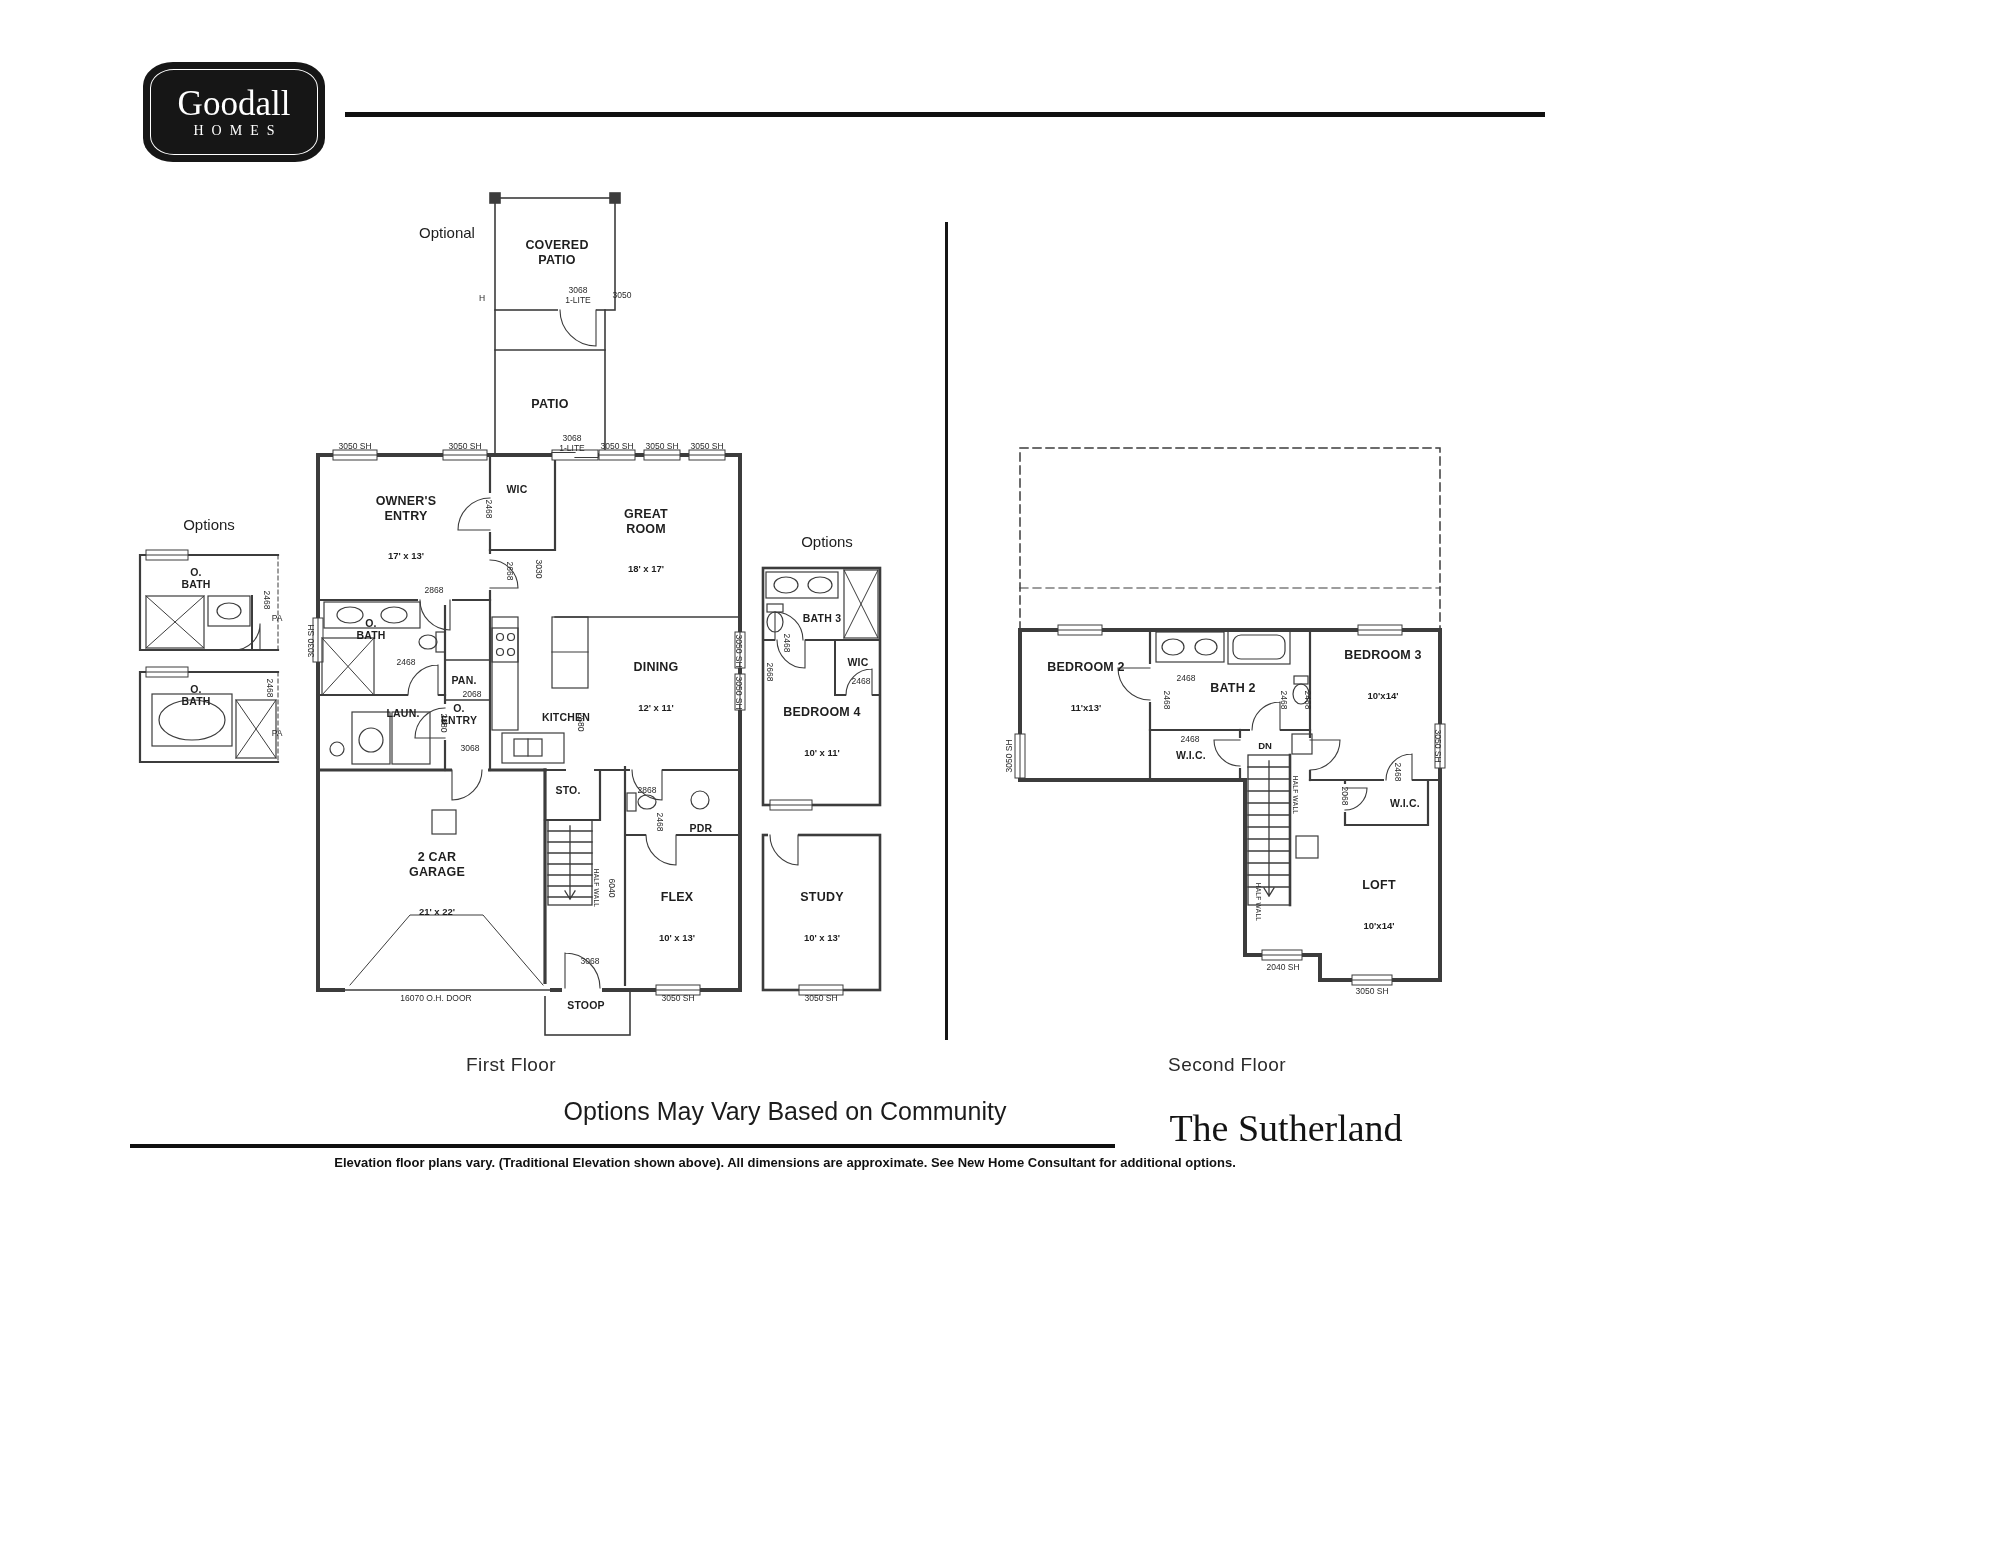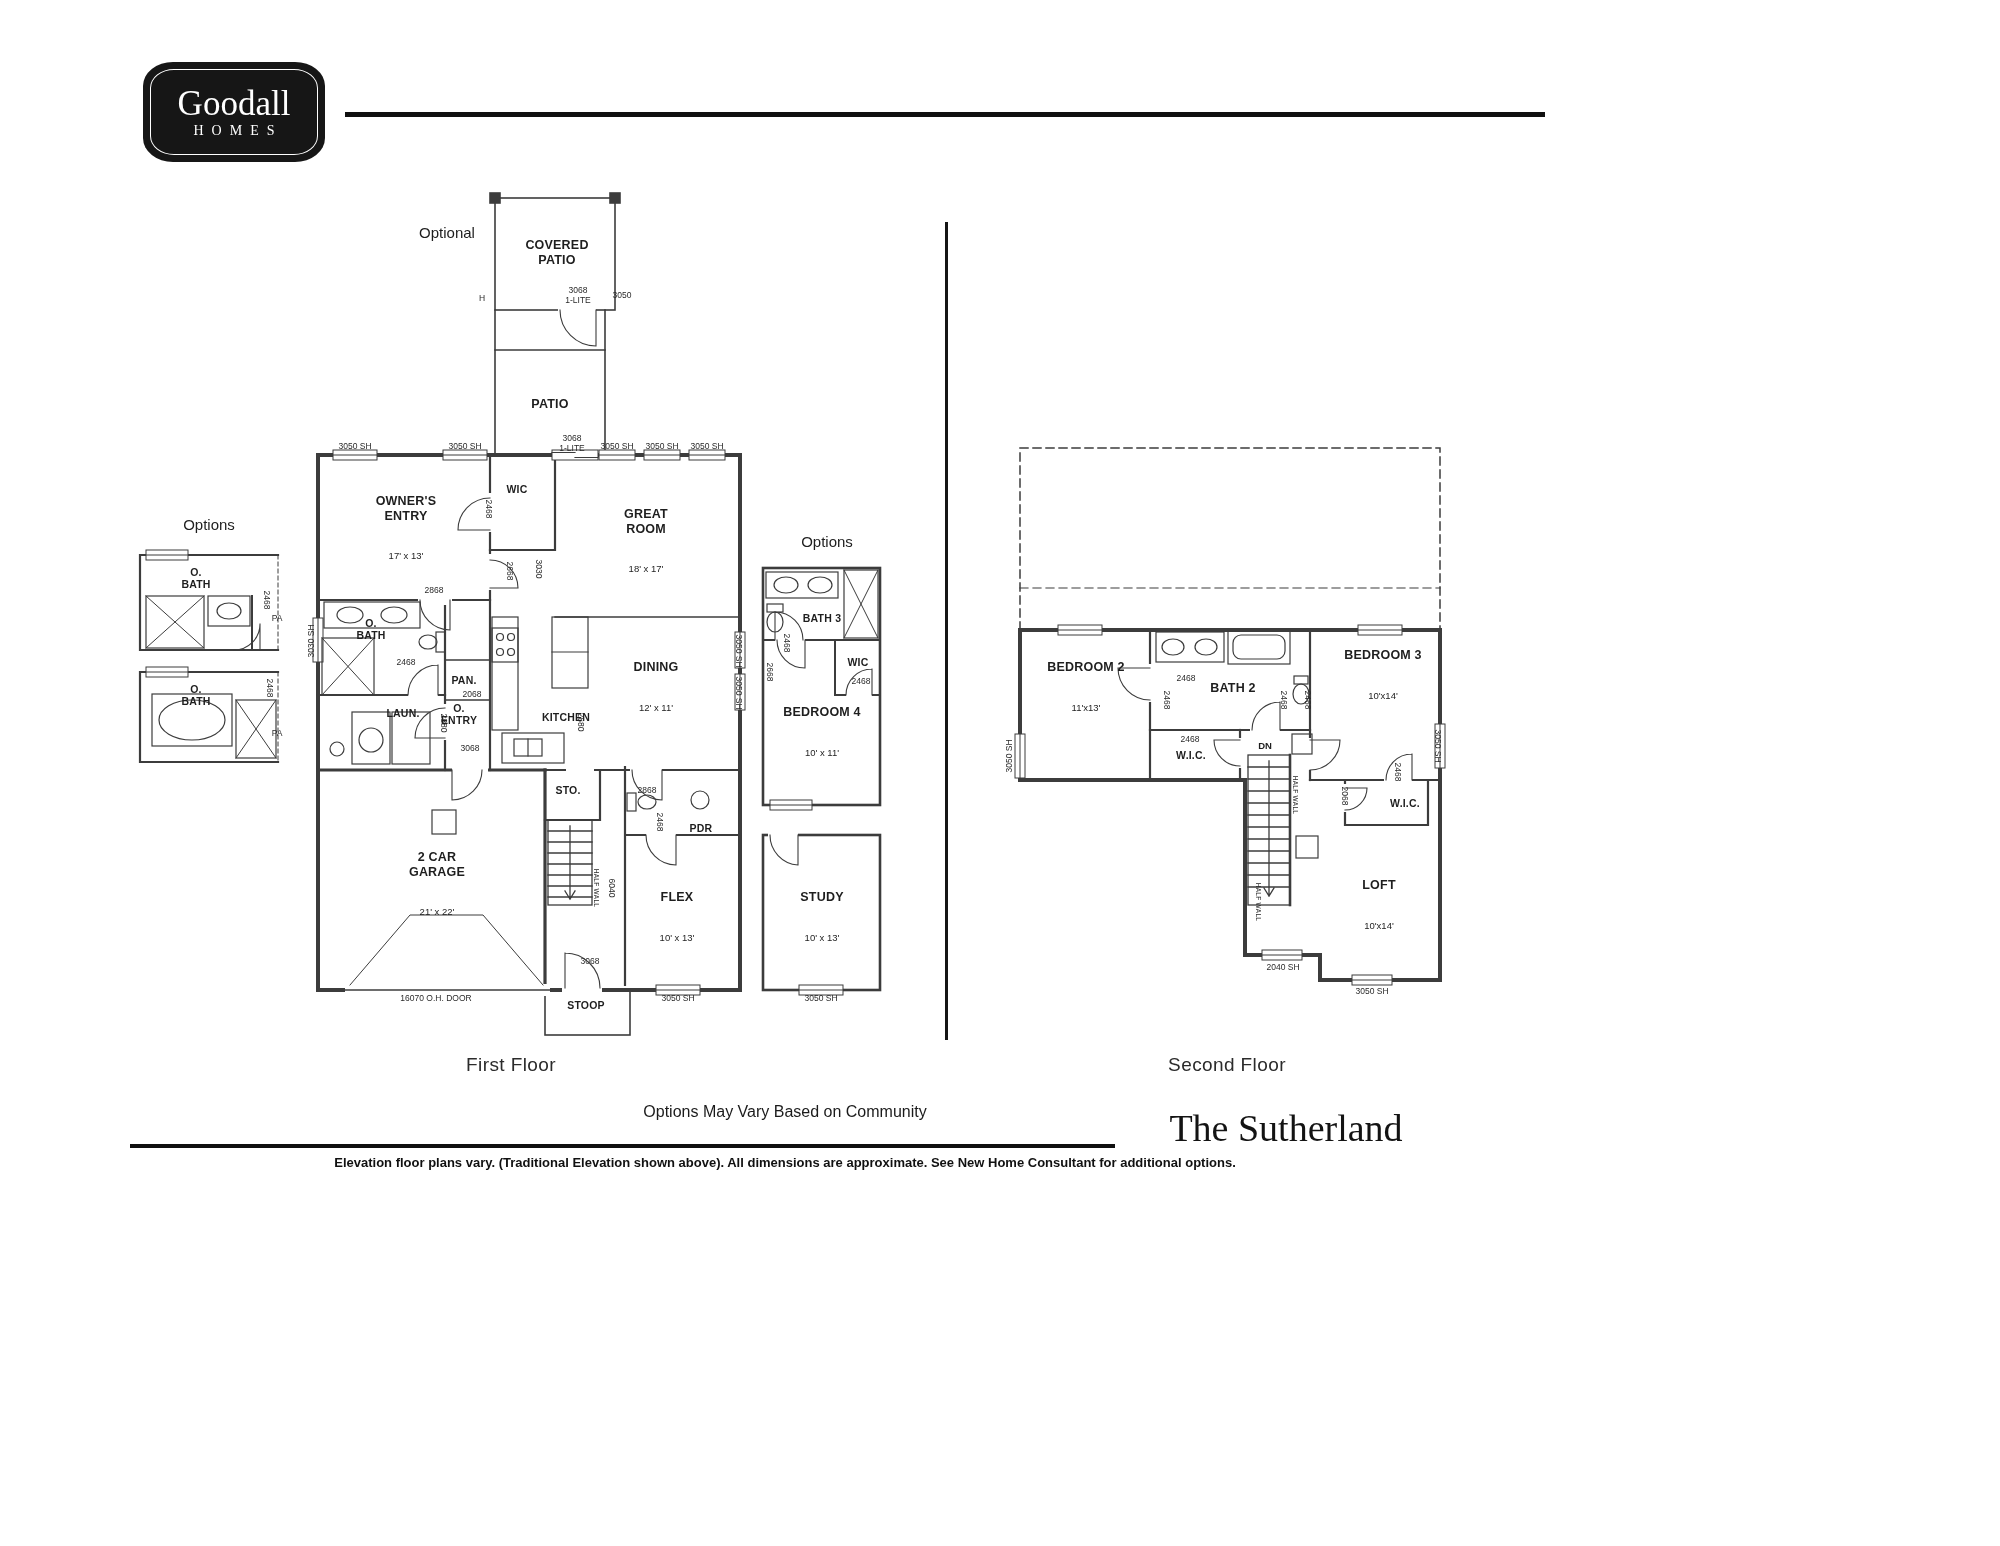--- a/index.html
+++ b/index.html
@@ -3,29 +3,29 @@
 <meta charset="utf-8">
 <style>
   *{box-sizing:border-box;margin:0;padding:0}
   body{background:#ffffff;font-family:"Liberation Sans",sans-serif}
   .page{position:relative;width:2000px;height:1546px;background:#fff;overflow:hidden}
   .plan-svg{position:absolute;left:0;top:0}
   .lbl{position:absolute;transform:translate(-50%,-50%);color:#1e1e1e;text-align:center;
        white-space:pre-line;line-height:1.18;font-family:"Liberation Sans",sans-serif}
   .room{font-size:12.5px;font-weight:bold;letter-spacing:.2px}
   .rm-sm{font-size:10.5px;font-weight:bold;letter-spacing:.2px}
-  .dims{font-size:9.5px;font-weight:normal;margin-top:8px}
+  .dims{font-size:9.5px;font-weight:bold;margin-top:8px}
   .tiny{font-size:8.5px;color:#2a2a2a}
   .hw{font-size:6.5px;letter-spacing:.3px;color:#2a2a2a}
   .dn{font-size:9.5px;font-weight:bold}
   .rotcw{transform:translate(-50%,-50%) rotate(90deg)}
   .rotccw{transform:translate(-50%,-50%) rotate(-90deg)}
   .opts{font-size:15px;color:#1e1e1e}
   .section{font-size:19px;color:#2b2b2b;letter-spacing:.4px}
-  .note{font-size:16px;color:#1b1b1b}
+  .note{font-size:25px;color:#1b1b1b}
   .plan-name{font-family:"Liberation Serif",serif;font-size:38px;color:#131313;white-space:nowrap}
   .disclaimer{font-size:13px;font-weight:bold;color:#111;white-space:nowrap}
   .rule{position:absolute;background:#101010}
   .header-rule{left:345px;top:112px;width:1200px;height:5px}
   .footer-rule{left:130px;top:1144px;width:985px;height:4px}
   .divider-v{position:absolute;left:945px;top:222px;width:3px;height:818px;background:#151515}
   .logo{position:absolute;left:143px;top:62px;width:182px;height:100px;background:#161616;
         border-radius:30px/24px;display:flex;align-items:center;justify-content:center}
   .logo-keyline{width:168px;height:86px;border:1.5px solid #fff;border-radius:24px/19px;
         display:flex;flex-direction:column;align-items:center;justify-content:center;gap:3px}

